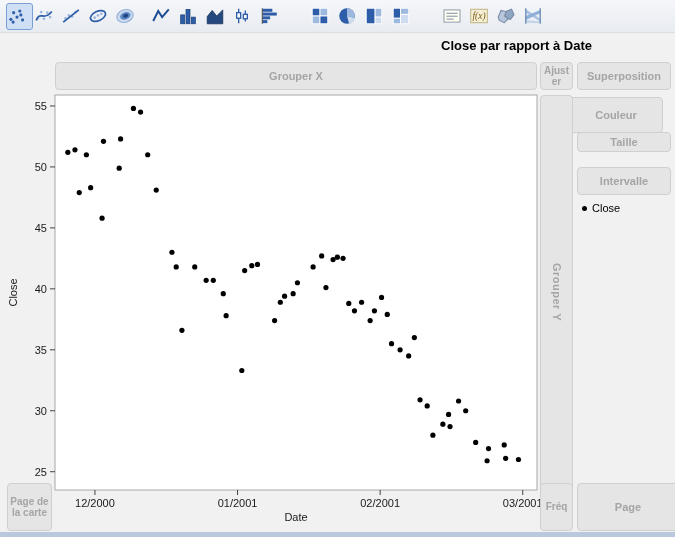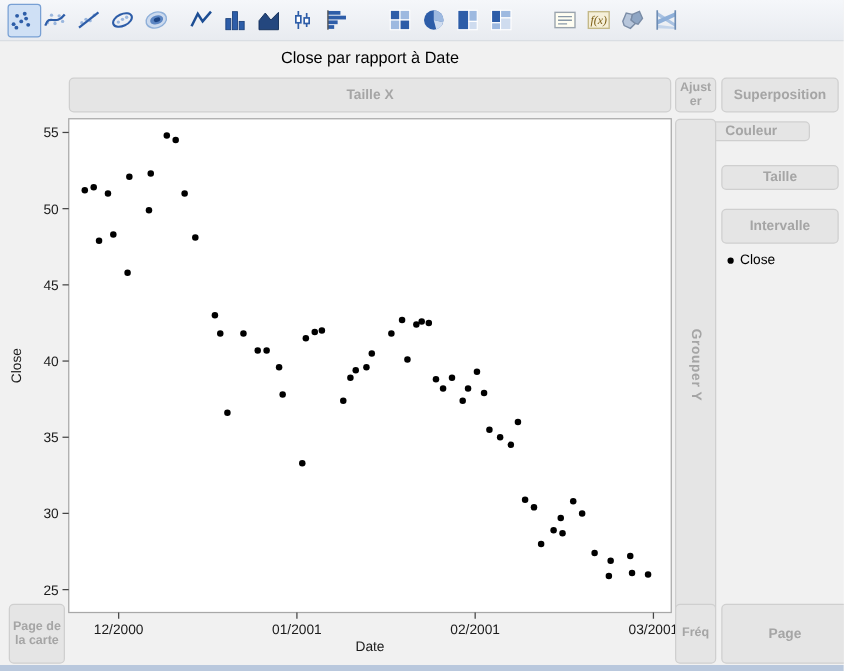--- a/index.html
+++ b/index.html
@@ -8,22 +8,22 @@
 
   .toolbar{position:absolute;left:0;top:0;width:675px;height:33px;
     background:linear-gradient(#f5f7fa,#e8ebf0);border-bottom:1px solid #dadee3;
     display:flex;align-items:center;padding-left:6px;z-index:3}
   .tool{width:27px;height:27px;border:1px solid transparent;border-radius:3px;
     background:transparent;display:flex;align-items:center;padding:0}
   .tool.selected{background:#cfe0f5;border-color:#78a0d4}
   .gap-sm{margin-left:9px}
   .gap-lg{margin-left:24px}
 
-  .page-title{position:absolute;left:0;top:38px;width:592px;text-align:center;
-    font-size:13px;font-weight:normal;color:#000;z-index:2}
+  .page-title{position:absolute;left:0;top:38px;width:592px;text-align:right;
+    font-size:13px;font-weight:bold;color:#000;z-index:2}
 
   .zone{position:absolute;background:#e5e5e5;border:1px solid #cfcfcf;border-radius:4px;
     color:#a5a5a5;font-weight:bold;font-size:11px;display:flex;align-items:center;
     justify-content:center;text-align:center;z-index:2;line-height:1.12}
   .zone.small{font-size:10px;padding:2px;overflow-wrap:anywhere}
   .zone.vertical{writing-mode:vertical-rl;letter-spacing:.5px}
 
   .legend{position:absolute;left:582px;top:202px;display:flex;align-items:center;gap:5px;
     z-index:2;font-size:11px;color:#000}
   .legend-dot{width:5px;height:5px;border-radius:50%;background:#000}
@@ -282,24 +282,24 @@
     <circle cx="475.68047337278114" cy="442.4537037037037" r="2.6" fill="#000000"></circle>
     <circle cx="487.08875739644975" cy="460.74074074074076" r="2.6" fill="#000000"></circle>
     <circle cx="488.5147928994083" cy="448.5493827160494" r="2.6" fill="#000000"></circle>
     <circle cx="504.2011834319527" cy="444.891975308642" r="2.6" fill="#000000"></circle>
     <circle cx="505.6272189349113" cy="458.3024691358025" r="2.6" fill="#000000"></circle>
     <circle cx="518.4615384615385" cy="459.5216049382716" r="2.6" fill="#000000"></circle>
     <text x="296" y="521" text-anchor="middle" class="axis-label">Date</text>
     <text x="17" y="292.5" text-anchor="middle" class="axis-label" transform="rotate(-90 17 292.5)">Close</text>
   </svg>
 
-<div class="zone" style="left:55px;top:62px;width:482px;height:28px">Taille X</div>
+<div class="zone" style="left:55px;top:62px;width:482px;height:28px">Grouper X</div>
 <div class="zone small" style="left:540px;top:62px;width:33px;height:28px">Ajuster</div>
 <div class="zone" style="left:577px;top:62px;width:94px;height:28px">Superposition</div>
-<div class="zone" style="left:554px;top:97px;width:94px;height:16px">Couleur</div>
+<div class="zone" style="left:569px;top:97px;width:94px;height:36px">Couleur</div>
 <div class="zone" style="left:577px;top:132px;width:94px;height:20px">Taille</div>
 <div class="zone" style="left:577px;top:167px;width:94px;height:28px">Intervalle</div>
 <div class="zone vertical" style="left:540px;top:95px;width:33px;height:395px">Grouper Y</div>
 <div class="zone small" style="left:7px;top:483px;width:45px;height:48px">Page de la carte</div>
 <div class="zone" style="left:540px;top:483px;width:33px;height:48px;font-size:10px">Fréq</div>
 <div class="zone" style="left:577px;top:483px;width:102px;height:48px">Page</div>
 
 <div class="legend">
   <span class="legend-dot" id="legend-dot" style="background: rgb(0, 0, 0);"></span>
   <span>Close</span>

